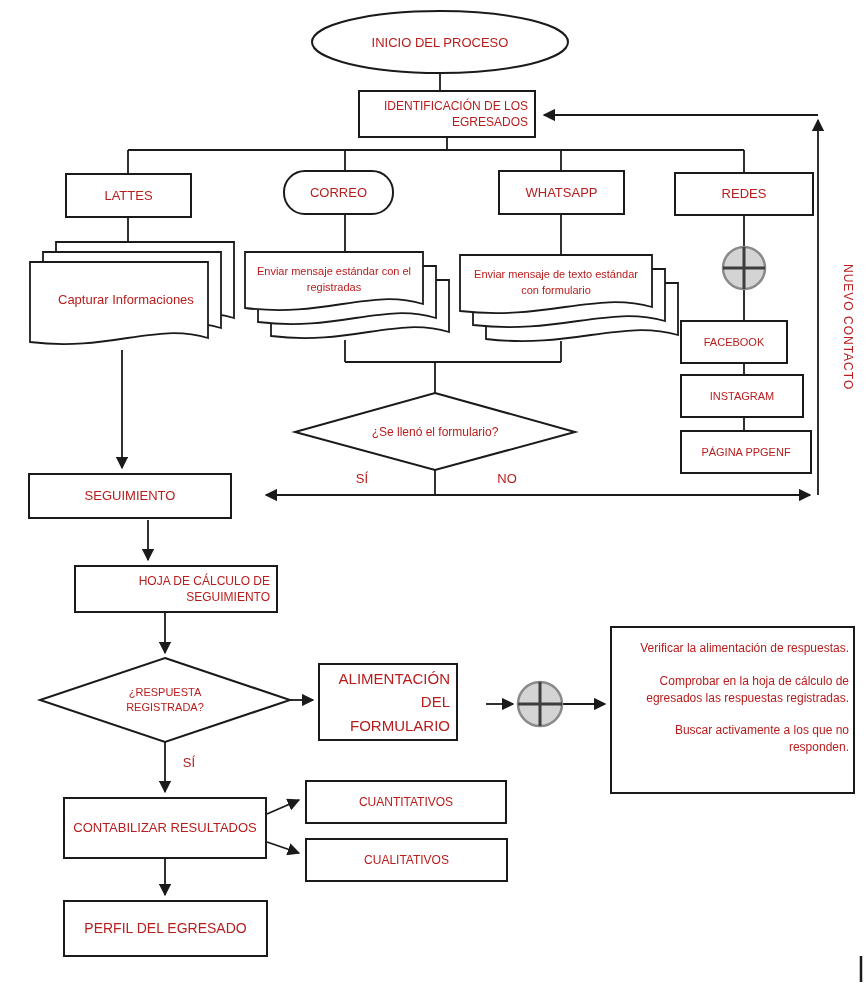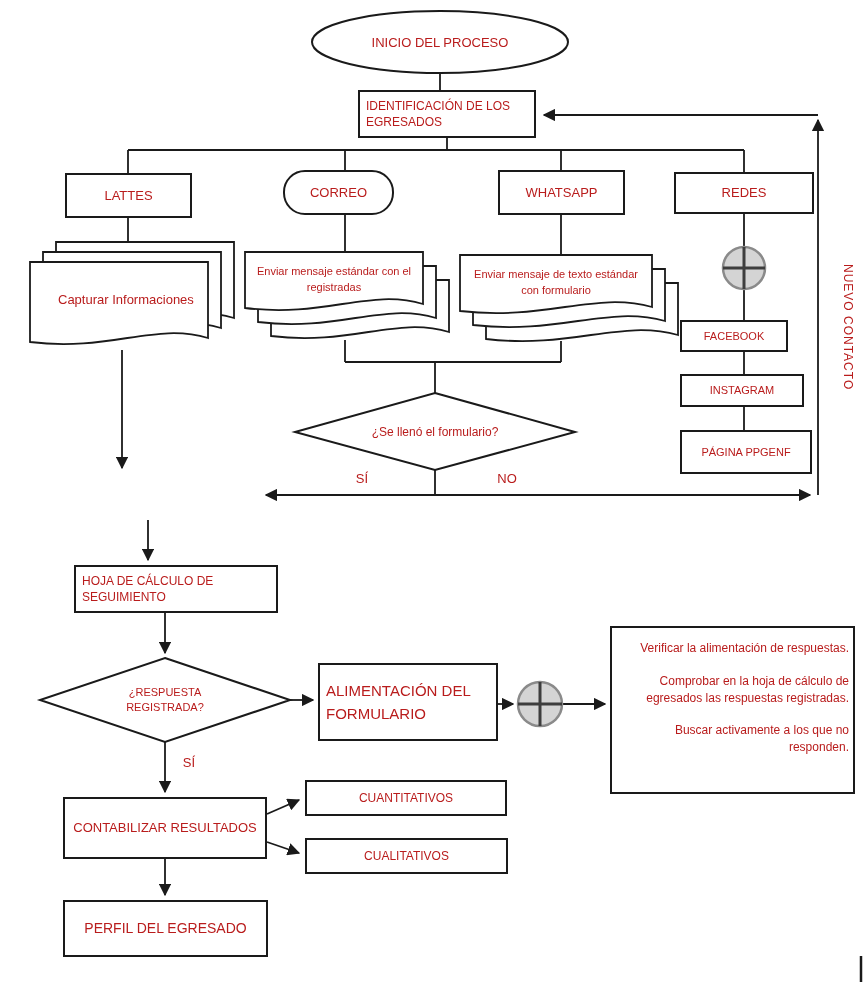--- a/index.html
+++ b/index.html
@@ -9,22 +9,22 @@
     background:#ffffff;
     font-family:"Liberation Sans", sans-serif;
     color:#b91c1c;
     overflow:hidden;
   }
   #wires{position:absolute;left:0;top:0;z-index:1;}
   .box{
     position:absolute;z-index:2;
     background:#ffffff;border:2px solid #1a1a1a;
     display:flex;align-items:center;justify-content:center;
-    text-align:left;box-sizing:border-box;
-    font-size:13px;line-height:1.35;padding:14px 6px;
+    text-align:right;box-sizing:border-box;
+    font-size:13px;line-height:1.35;padding:20px 6px;
   }
   .small{font-size:11px;}
   .mid{font-size:12px;}
   .big{font-size:15px;line-height:1.55;}
   .lbl{
     position:absolute;z-index:3;background:transparent;border:none;
     display:flex;align-items:center;justify-content:center;
     text-align:center;box-sizing:border-box;
   }
   .doctext{
@@ -145,26 +145,27 @@
   <div class="box small" style="left:680px;top:320px;width:108px;height:32px;">FACEBOOK</div>
   <div class="box small" style="left:680px;top:374px;width:124px;height:33px;">INSTAGRAM</div>
   <div class="box small" style="left:680px;top:430px;width:132px;height:44px;">PÁGINA PPGENF</div>
 
   <div id="vertical-label">NUEVO CONTACTO</div>
 
   <div class="lbl mid" style="left:365px;top:408px;width:140px;height:48px;">¿Se llenó el formulario?</div>
   <div class="lbl" style="left:345px;top:468px;width:34px;height:20px;font-size:13px;">SÍ</div>
   <div class="lbl" style="left:490px;top:468px;width:34px;height:20px;font-size:13px;">NO</div>
 
+  <div class="box" style="left:28px;top:473px;width:204px;height:46px;">SEGUIMIENTO</div>
   <div class="box mid" style="left:74px;top:565px;width:204px;height:48px;">HOJA DE CÁLCULO DE SEGUIMIENTO</div>
 
   <div class="lbl" style="left:100px;top:683px;width:130px;height:34px;font-size:11px;line-height:1.4;">¿RESPUESTA REGISTRADA?</div>
   <div class="lbl" style="left:172px;top:752px;width:34px;height:20px;font-size:13px;">SÍ</div>
 
-  <div class="box big" style="left:318px;top:663px;width:180px;height:78px;">ALIMENTACIÓN DEL FORMULARIO</div>
+  <div class="box big" style="left:318px;top:663px;width:140px;height:78px;">ALIMENTACIÓN DEL FORMULARIO</div>
 
   <div id="note-box" style="left:610px;top:626px;width:245px;height:168px;">
     <p>Verificar la alimentación de respuestas.</p>
     <p>Comprobar en la hoja de cálculo de egresados las respuestas registradas.</p>
     <p>Buscar activamente a los que no responden.</p>
   </div>
 
   <div class="box" style="left:63px;top:797px;width:204px;height:62px;">CONTABILIZAR RESULTADOS</div>
   <div class="box mid" style="left:305px;top:780px;width:202px;height:36px;">CUANTITATIVOS</div>
   <div class="box mid" style="left:305px;top:838px;width:203px;height:36px;">CUALITATIVOS</div>

